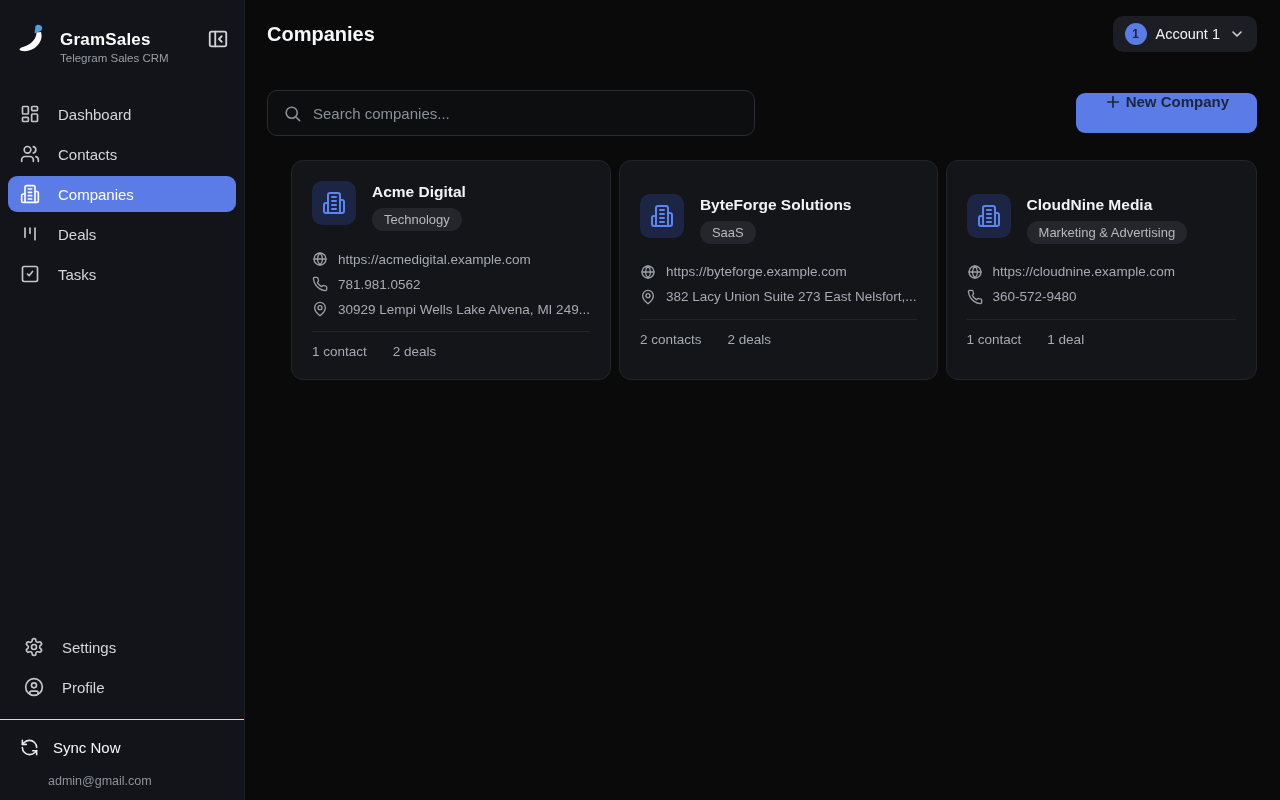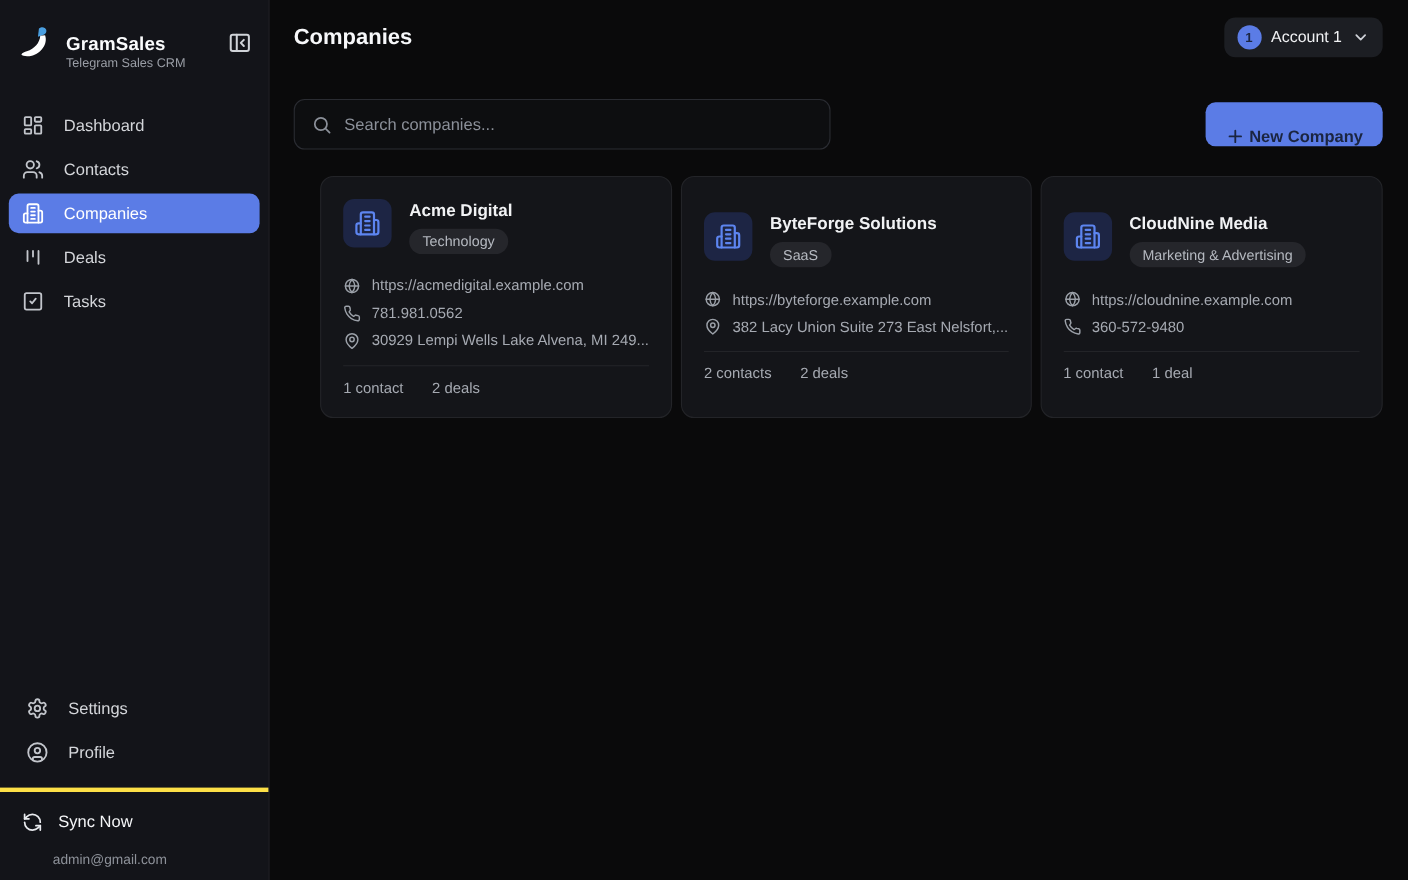--- a/index.html
+++ b/index.html
@@ -41,21 +41,21 @@
     padding:0 12px; border-radius:9px; cursor:pointer;
     font-size:15px; color:#d4d6da;
   }
   .nav-item .icon { color:#c2c5cb; }
   .nav-item.active { background:var(--accent); color:#ffffff; }
   .nav-item.active .icon { color:#ffffff; }
 
   .side-spacer { flex:1; }
 
   .bottom-nav { padding:0 12px; display:flex; flex-direction:column; gap:4px; }
-  .sync-section { border-top:4px solid #fde047; margin-top:14px; padding:6px 8px 0 8px; }
+  .sync-section { border-top:1px solid #fde047; margin-top:14px; padding:6px 8px 0 8px; }
   .sync-item { height:42px; display:flex; align-items:center; gap:14px; padding:0 12px; border-radius:9px; cursor:pointer; font-size:15px; font-weight:500; color:#f5f6f8; }
   .sync-item .icon { color:#e8eaee; }
   .side-email { padding:6px 12px 12px 12px; font-size:12.5px; color:#8d9199;margin-left:36px; }
 
   
   .main { flex:1; min-width:0; padding:14px 23px 0 22px; display:flex; flex-direction:column; }
   .header-row { display:flex; align-items:center; justify-content:space-between; height:40px; }
   .page-title { font-size:20px; font-weight:700; color:#f7f8fa; }
   .account-pill {
     display:flex; align-items:center; gap:9px;
@@ -76,22 +76,22 @@
     width:488px; height:46px; display:flex; align-items:center; gap:11px;
     padding:0 15px; border:1px solid #2a2c32; border-radius:10px; background:#0d0e10;
   }
   .search-box .icon { color:#8b9099; }
   .search-box input {
     flex:1; background:transparent; border:none; outline:none;
     color:#e6e8ec; font-size:15px; font-family:"Liberation Sans", sans-serif;
   }
   .search-box input::placeholder { color:#8b9099; }
   .primary-btn {
-    height:40px; display:flex; align-items:flex-end; gap:4px;
-    padding:0 18px; border:none; border-radius:9px; cursor:pointer;
+    height:40px; display:flex; align-items:flex-start; gap:4px;
+    padding:0 28px; border:none; border-radius:9px; cursor:pointer;
     background:var(--accent); color:var(--accent-fg);
     font-size:15px; font-weight:600; font-family:"Liberation Sans", sans-serif;
   }
 
   .company-grid { margin-top:24px; display:grid; grid-template-columns:repeat(3,1fr); gap:8px;margin-left:24px; }
   .card {
     height:220px; background:var(--card-bg);
     border:1px solid var(--line); border-radius:12px;
     padding:18px 20px; cursor:pointer;
     display:flex; flex-direction:column; justify-content:center;

